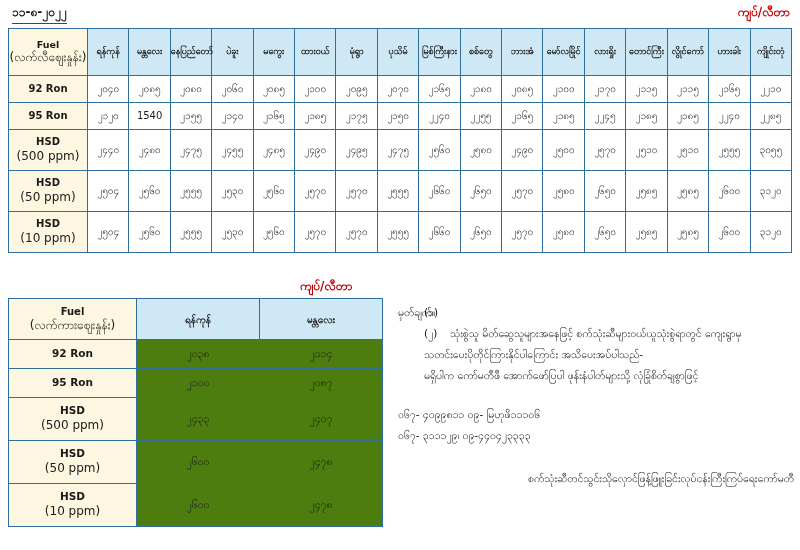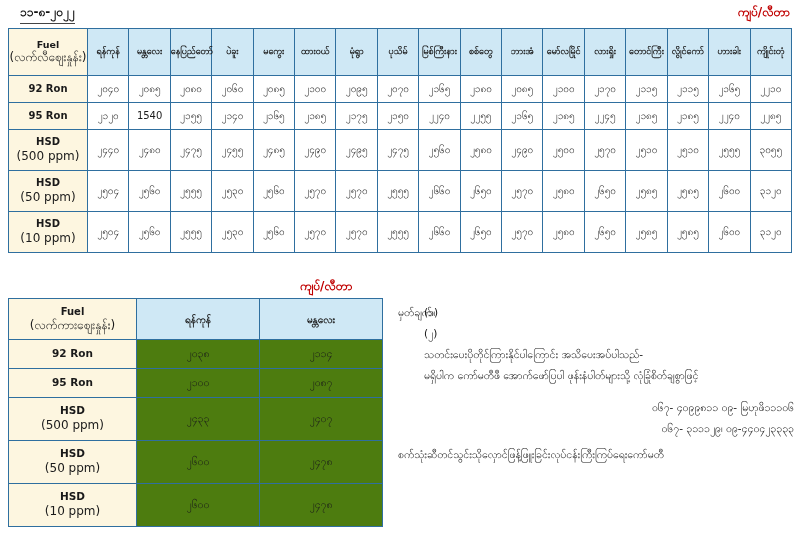--- a/index.html
+++ b/index.html
@@ -8,21 +8,21 @@
     background:#ffffff;
     font-family:"DejaVu Sans","Liberation Sans",sans-serif;
     color:#1a1a1a;
     position:relative;
     overflow:hidden;
   }
   .page{position:relative;width:800px;height:550px;}
 
   
   .date-line{
-    position:absolute;left:20px;top:4px;
+    position:absolute;left:12px;top:4px;
     font-size:12px;font-weight:bold;color:#111;
     border-bottom:1px solid #444;padding-bottom:1px;
   }
   .unit-top{
     position:absolute;right:10px;top:4px;
     font-size:12px;font-weight:bold;color:#c00000;
   }
   .unit-mid{
     position:absolute;left:300px;top:278px;
     font-size:12px;font-weight:bold;color:#c00000;
@@ -91,22 +91,22 @@
 
   
   .notes{
     position:absolute;left:398px;top:302px;width:396px;
     font-size:10.5px;line-height:2.0;color:#111;
   }
   .note-row{display:flex;}
   .note-num{width:26px;flex:none;text-align:left;}
   .note-txt{flex:1;}
   .note-cont{padding-left:26px;}
-  .phone{margin-top:11px;text-align:right;line-height:2.0;}
-  .footer-line{margin-top:6px;text-align:left;font-size:10.5px;font-family:Liberation Mono, monospace;}
+  .phone{margin-top:18px;text-align:left;line-height:2.0;}
+  .footer-line{margin-top:22px;text-align:right;font-size:10.5px;}
 </style>
 </head>
 <body>
 
 <div class="page">
 
   <div class="date-line">၁၁-၈-၂၀၂၂</div>
   <div class="unit-top">ကျပ်/လီတာ</div>
 
   <table class="main-table">
@@ -299,20 +299,21 @@
     </tbody>
   </table>
 
   <div class="notes">
     <div class="note-row">
       <span class="note-num">မှတ်ချက်။</span>
       <span class="note-num">(၁)</span>
     </div>
     <div class="note-row">
       <span class="note-num" style="margin-left:26px">(၂)</span>
+      <span class="note-txt">သုံးစွဲသူ မိတ်ဆွေသူများအနေဖြင့် စက်သုံးဆီများဝယ်ယူသုံးစွဲရာတွင် ကျေးရွာမှ</span>
     </div>
     <div class="note-cont">သတင်းပေးပိုတိုင်ကြားနိုင်ပါကြောင်း အသိပေးအပ်ပါသည်-</div>
     <div class="note-cont">မရှိပါက ကော်မတီဖီ အောက်ဖော်ပြပါ ဖုန်းနံပါတ်များသို့ လုံခြုံစိတ်ချစွာဖြင့်</div>
 
     <div class="phone">
       <div>ဝ၆၇- ၄၀၉၉၈၁၁ ၀၉- မြဟုဖိ၁၁၁၀၆</div>
       <div>ဝ၆၇- ၃၁၁၁၂၉၊ ၀၉-၄၄၀၄၂၃၃၃၃</div>
     </div>
     <div class="footer-line">စက်သုံးဆီတင်သွင်းသိုလှောင်ဖြန့်ဖြူးခြင်းလုပ်ငန်းကြီးကြပ်ရေးကော်မတီ</div>
   </div>

